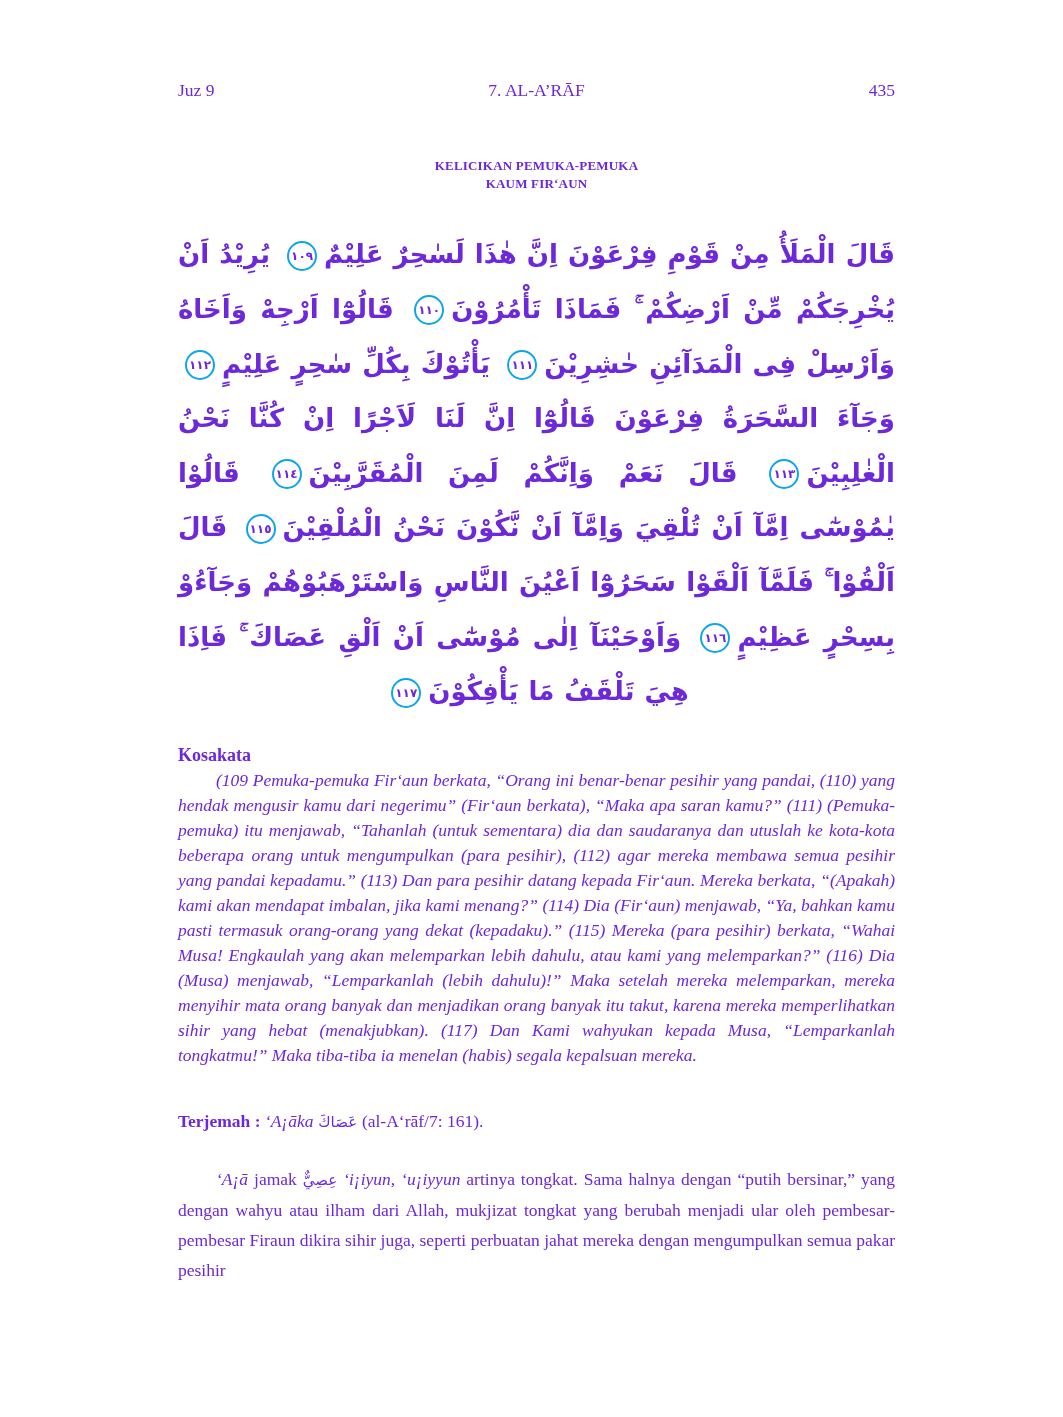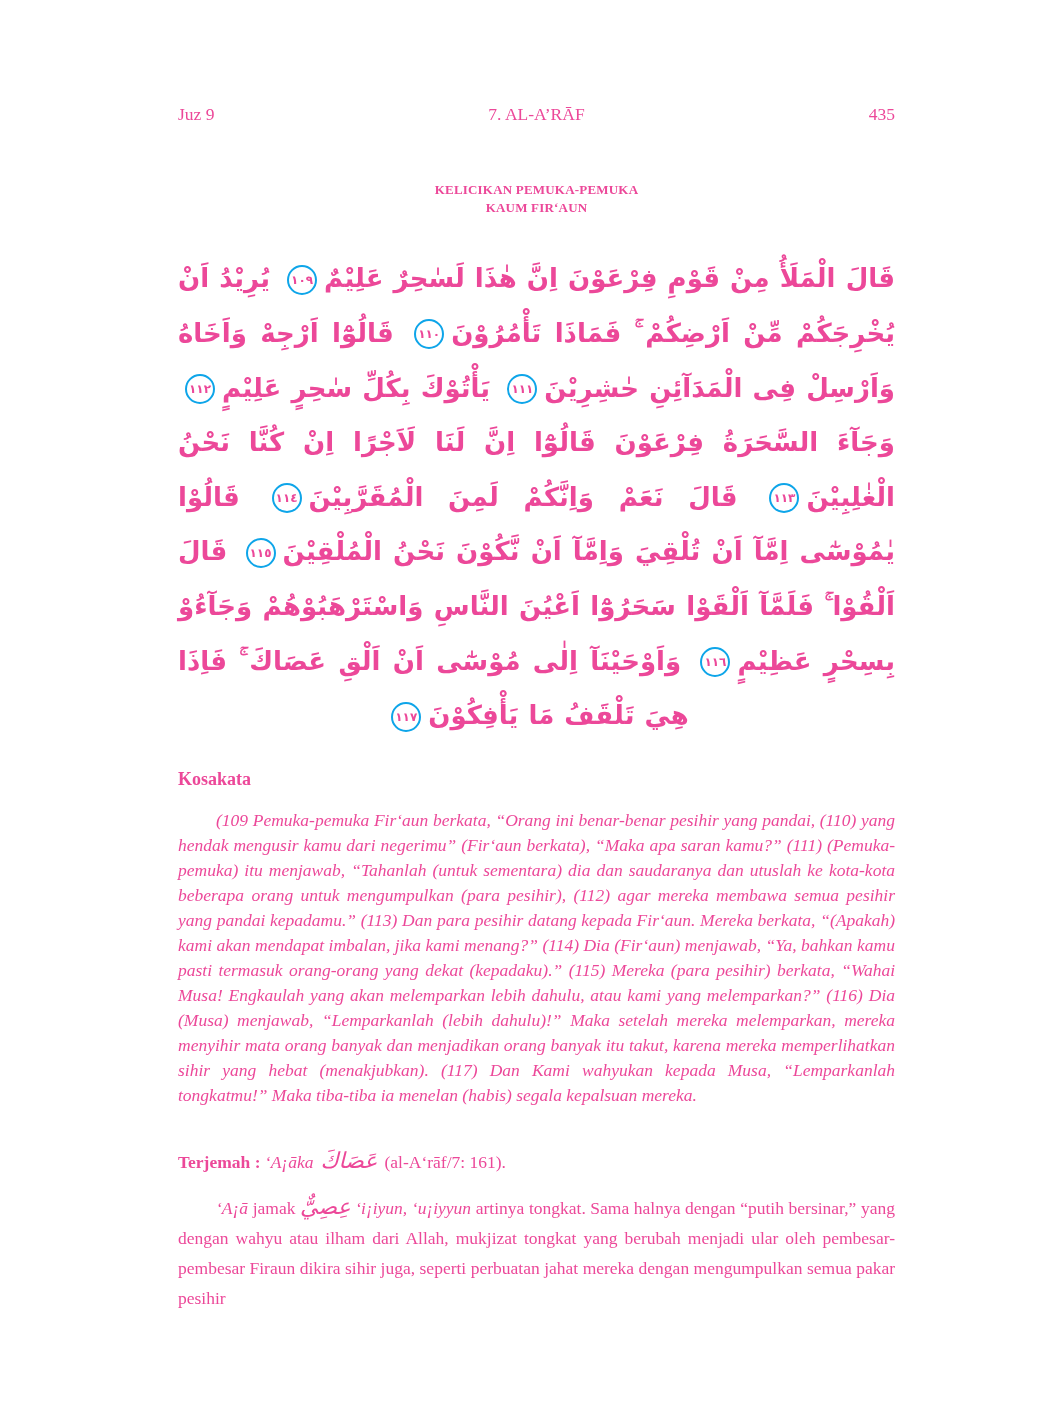--- a/index.html
+++ b/index.html
@@ -4,32 +4,32 @@
 <style>
   html,body { margin:0; padding:0; background:#e8e8e8; }
   .page {
     position:relative;
     width:1063px; height:1417px;
     margin:0 auto;
     background:#ffffff;
     box-sizing:border-box;
     padding:80px 168px 40px 178px;
     font-family:"Liberation Serif", serif;
-    color:#ec4899;
+    color:#6d28d9;
     font-size:17.5px;
     overflow:hidden;
   }
   .running-header {
     display:grid;
     grid-template-columns:1fr auto 1fr;
     align-items:baseline;
     font-size:17.5px;
   }
   .running-header .h-left  { text-align:left; }
-  .running-header .h-center{ text-align:left;margin-top:24px; }
+  .running-header .h-center{ text-align:left; }
   .running-header .h-right { text-align:right; }
 
   .section-title {
     margin-top:56px;
     text-align:center;
     font-weight:bold;
     font-size:13px;
     line-height:1.4;
     letter-spacing:0.2px;
   }
@@ -59,40 +59,39 @@
     line-height:1;
     box-sizing:border-box;
   }
 
   .terjemah-heading {
     margin-top:26px;
     font-weight:bold;
     font-size:18px;
   }
   .terjemah-text {
-    margin-top:18px;
+    margin-top:2px;
     font-style:italic;
     text-align:justify;
     text-indent:38px;
     line-height:25px;
   }
 
   .kosakata-line { margin-top:38px; line-height:30px; }
   .kosakata-label { font-weight:bold; }
   .translit { font-style:italic; }
   .arabic-inline {
     font-family:"DejaVu Sans", sans-serif;
     direction:rtl;
     unicode-bidi:embed;
-    font-size:22px;
-    font-style:italic;
+    font-size:15px;
   }
 
   .body-para {
-    margin-top:15px;
+    margin-top:27px;
     text-align:justify;
     text-indent:38px;
     line-height:30px;
   }
 </style>
 </head>
 <body>
 
 <div class="page">
 

